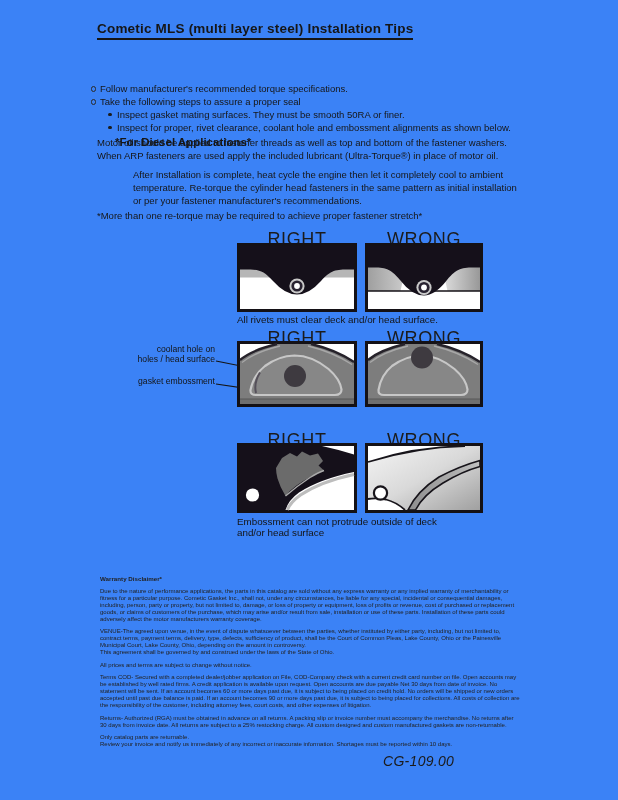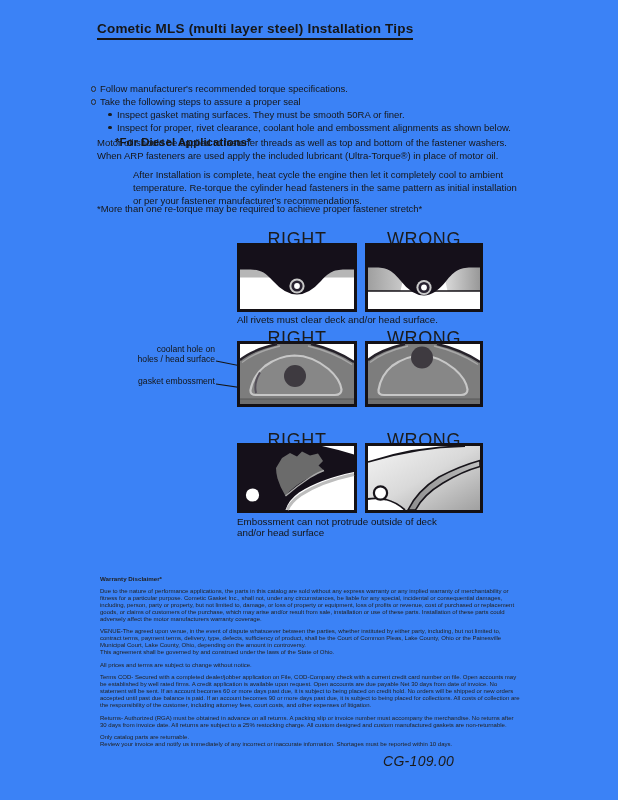--- a/index.html
+++ b/index.html
@@ -18,21 +18,21 @@
     position:absolute; left:0; top:4.2px; width:3.4px; height:3.4px;
     border:1px solid #2a2a2a; border-radius:50%;
   }
   .subbullet { position:relative; padding-left:26px; }
   .subbullet .marker {
     position:absolute; left:17px; top:4.6px; width:3.6px; height:3.6px;
     background:#1c1c1c; border-radius:50%;
   }
   .diesel-heading { left:97px; top:118px; margin:18px; font-size:11.5px; font-weight:bold; }
   .para { left:97px; width:450px; font-size:9.5px; line-height:13.2px; white-space:pre-line; }
-  .p1 { top:136px; } .p2 { top:168px;margin-left:36px; } .p3 { top:202px; }
+  .p1 { top:136px; } .p2 { top:168px;margin-left:36px; } .p3 { top:209px; }
   .dlabel { font-size:18px; letter-spacing:0.6px; text-align:center; color:#1b1b1b; }
   .lab-left  { left:237px; width:120px; }
   .lab-right { left:365px; width:118px; }
   .caption { left:237px; font-size:9.8px; line-height:11px; white-space:pre-line; color:#141414; }
   .ann { font-size:8.6px; line-height:10.4px; text-align:right; white-space:pre-line; color:#141414; }
   .legal { left:100px; top:575px; width:420px; font-size:6px; line-height:7px; color:#222; }
   .legal-heading { font-weight:bold; font-size:6.2px; margin:0 0 7px 0; }
   .legal p { margin:0 0 5.5px 0; white-space:pre-line; }
   .page-code { left:383px; top:753px; font-size:14px; letter-spacing:0.3px; color:#1b1b1b;font-style:italic; }
   svg { display:block; }

